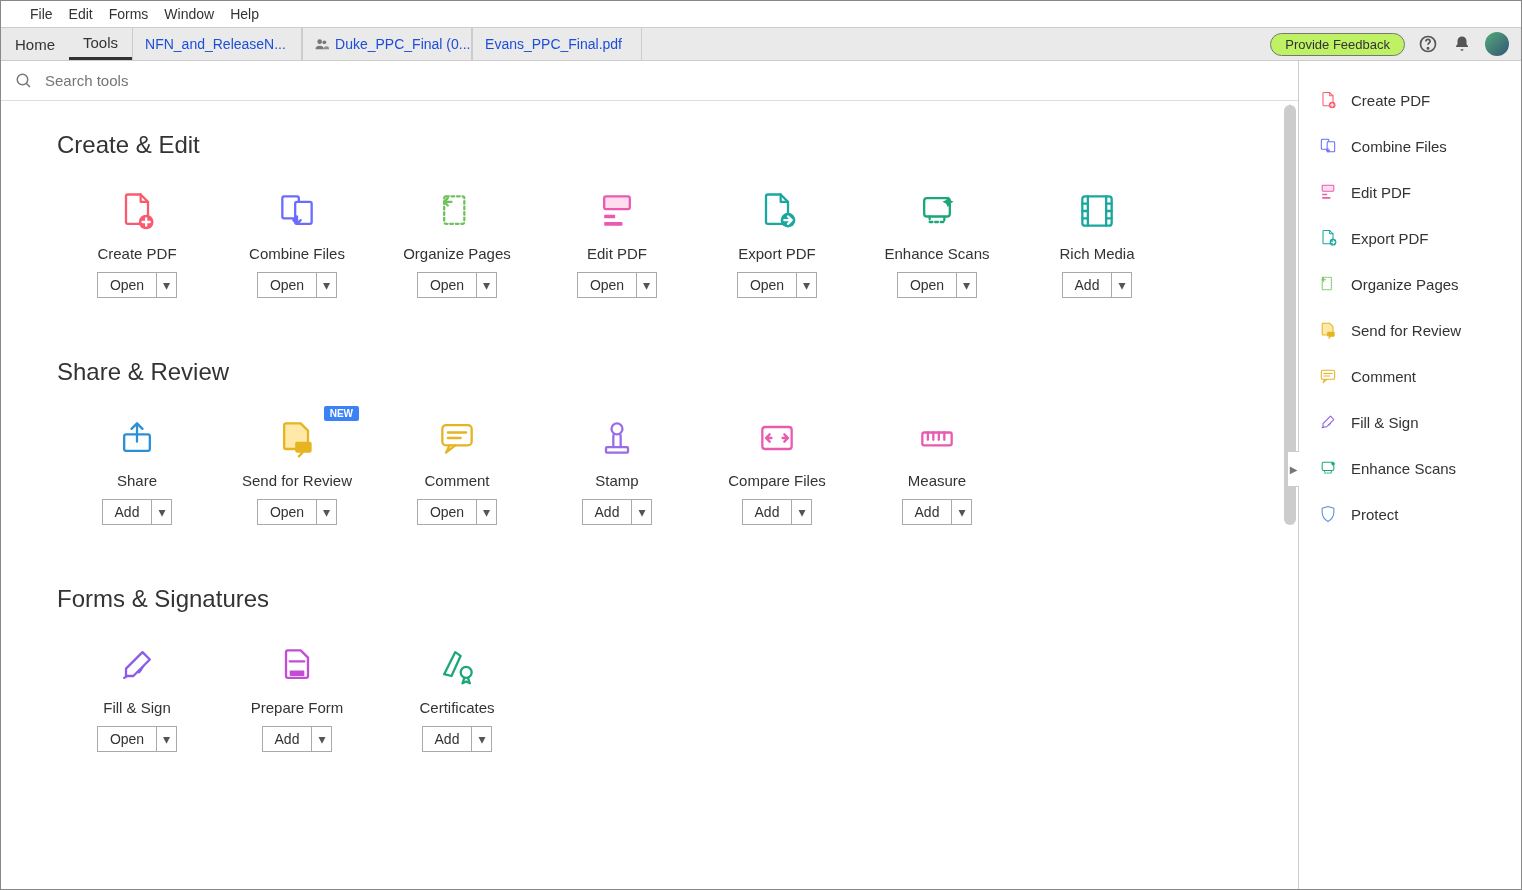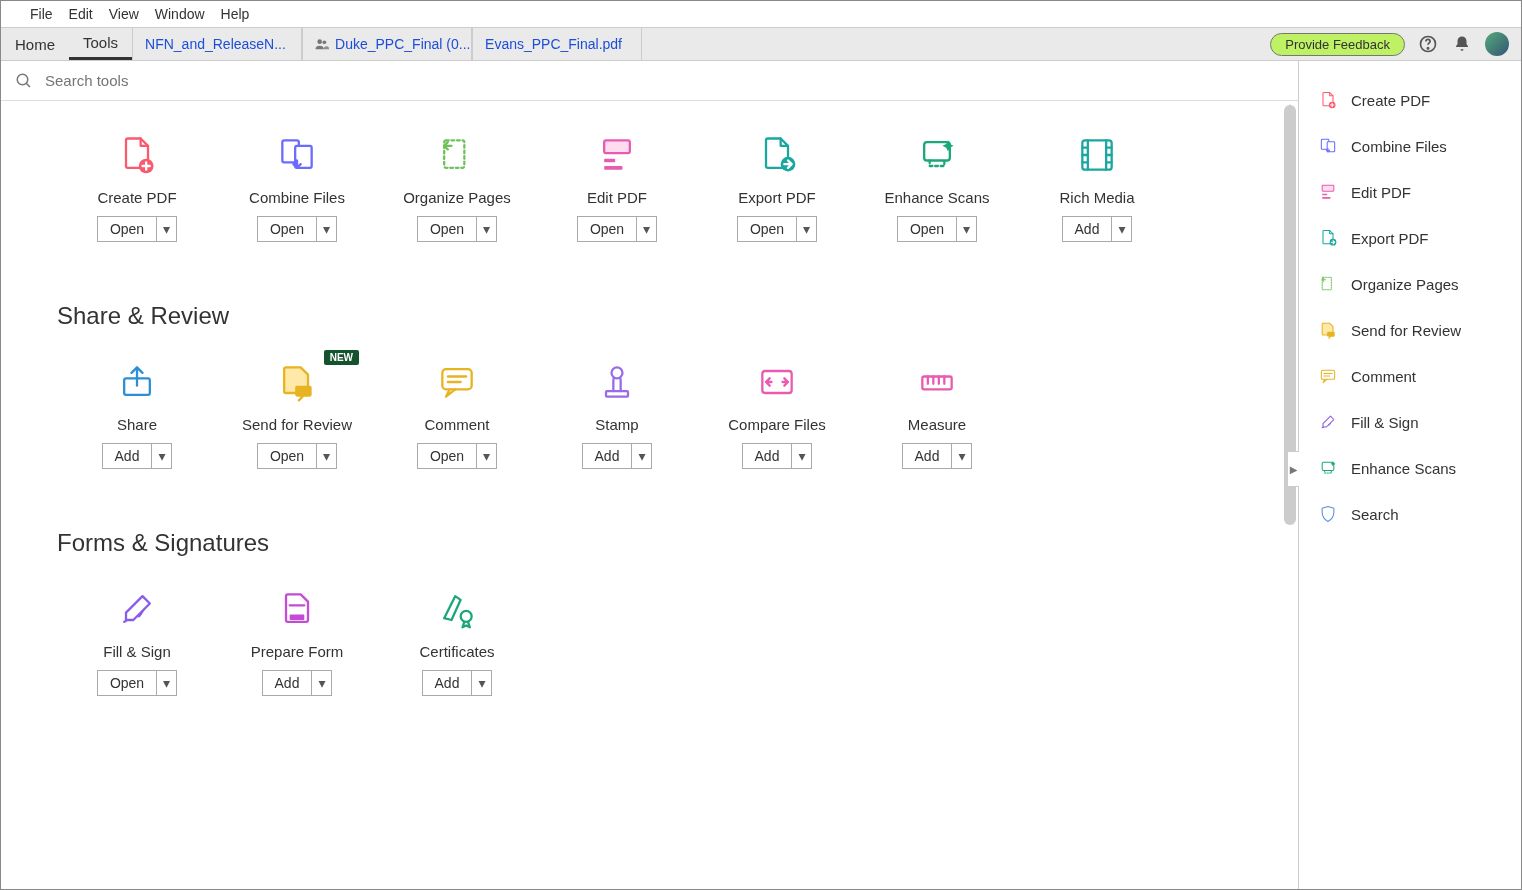--- a/index.html
+++ b/index.html
@@ -156,21 +156,21 @@
   }
   .splitbtn .drop {
     width: 20px;
     border-left: 1px solid #aaa;
     display:flex; align-items:center; justify-content:center;
     color:#555;
   }
   .badge-new {
     position: absolute;
     top: 2px; right: 18px;
-    background: #14532d;
+    background: #3b82f6;
     color: #fff;
     font-size: 10px;
     font-weight: 600;
     padding: 2px 6px;
     border-radius: 2px;
   }
   
   .fake-scroll {
     position:absolute; right:2px; top:4px; width:12px; height:420px;
     background:#ccc; border-radius:6px;
@@ -204,21 +204,21 @@
   }
   .rp-icon { width:22px; height:22px; display:flex; align-items:center; justify-content:center;}
   svg { display:block; }
 </style>
 </head>
 <body>
 
 <div class="menubar">
   <span>File</span>
   <span>Edit</span>
-  <span>View</span>
+  <span>Forms</span>
   <span>Window</span>
   <span>Help</span>
 </div>
 
 <div class="tabbar">
   <div class="navtab">Home</div>
   <div class="navtab active">Tools</div>
   <div class="doctab">
     <span>NFN_and_ReleaseN...</span>
   </div>
@@ -262,20 +262,21 @@
             <circle cx="10" cy="10" r="7"></circle>
             <line x1="20" y1="20" x2="15" y2="15"></line>
           </svg>
       </span>
       <input type="text" placeholder="Search tools" style="">
     </div>
     <div class="content" id="content">
       <div class="scroll-arrow up">▲</div>
       <div class="fake-scroll"></div>
 
+    <div class="section-title">Create &amp; Edit</div>
         <div class="grid">
           <div class="tool">
             <div class="iconwrap">
               <svg width="44" height="44" viewBox="0 0 48 48" fill="none" stroke="#fa5a6e" stroke-width="2.5" stroke-linejoin="round" stroke-linecap="round">
                 <path d="M14 6h14l8 8v22a2 2 0 01-2 2H14a2 2 0 01-2-2V8a2 2 0 012-2z" fill="#fff"></path>
                 <path d="M28 6v8h8"></path>
                 <circle cx="34" cy="36" r="8" fill="#fa5a6e" stroke="none"></circle>
                 <path d="M34 32v8M30 36h8" stroke="#fff" stroke-width="2.5"></path>
               </svg>
             </div>
@@ -605,16 +606,16 @@
           </svg>
         </div>
         <span>Enhance Scans</span>
       </div>
       <div class="rp-item">
         <div class="rp-icon">
           <svg width="20" height="20" viewBox="0 0 48 48" fill="none" stroke="#5a8fd6" stroke-width="2.5" stroke-linejoin="round" stroke-linecap="round">
             <path d="M24 6l14 4v10c0 10-6 18-14 22-8-4-14-12-14-22V10z" fill="#fff"></path>
           </svg>
         </div>
-        <span>Search</span>
+        <span>Protect</span>
       </div>
     </div>
 </div>
 
 </body></html>

